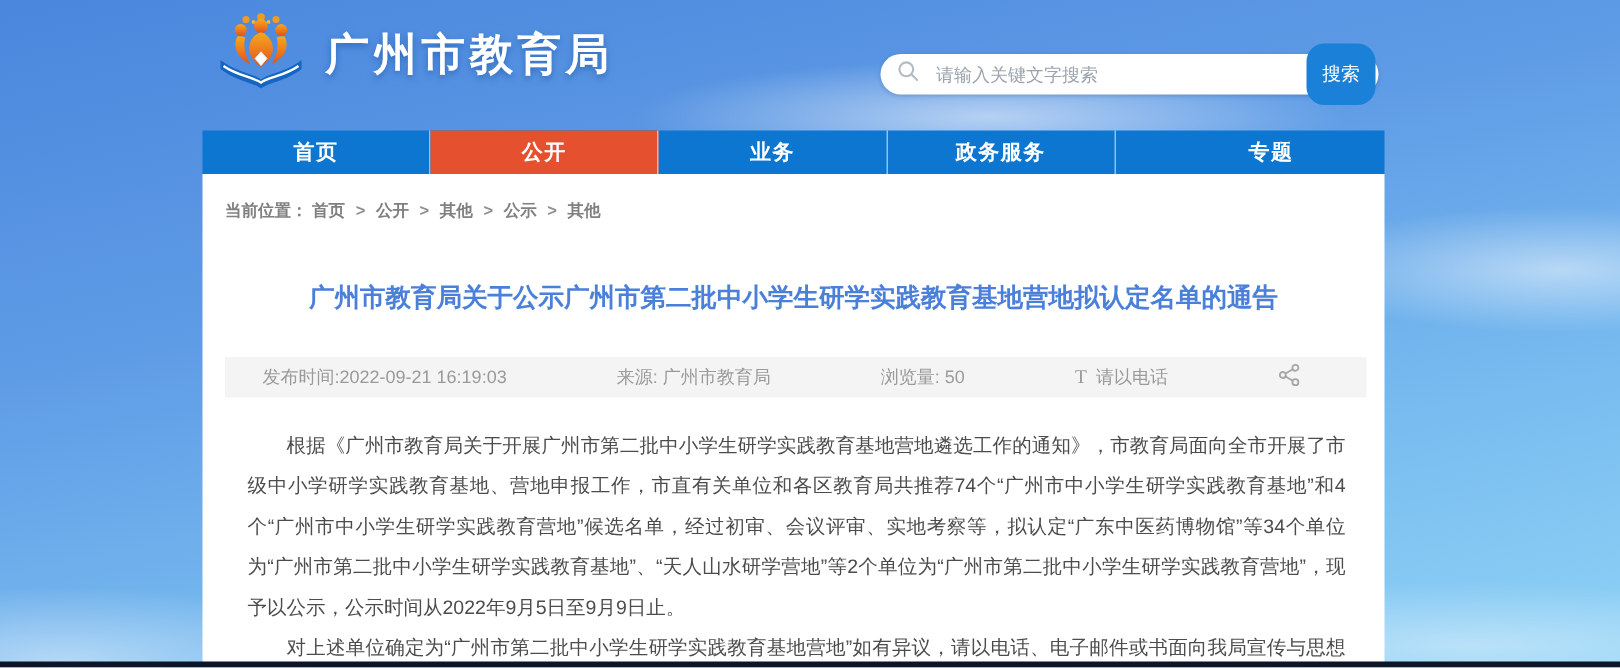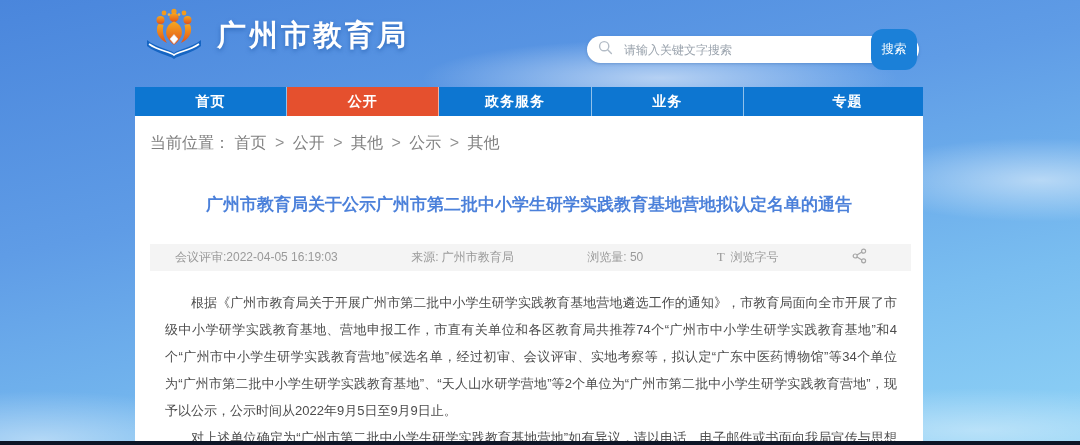--- a/index.html
+++ b/index.html
@@ -52,21 +52,21 @@
   .nav-tab {
     flex:1; display:flex; align-items:center; justify-content:center;
     color:#fff; font-size:14px; font-weight:bold; cursor:pointer;
     border-right:1px solid rgba(255,255,255,.55); letter-spacing:1px;
   }
   .nav-tab:last-child { border-right:none;margin-left:28px; }
   .nav-tab.active { background:#e5502e; }
 
   
   .content { position:absolute; left:135px; top:116px; width:788px; height:327px; background:#ffffff; }
-  .breadcrumb { padding:17px 28px 0 15px; font-size:16px; color:#808080; }
+  .breadcrumb { padding:17px 28px 0 15px; font-size:11px; color:#808080;font-weight:bold; }
   .breadcrumb .crumb { cursor:pointer; }
   .breadcrumb .sep { margin:0 4px; color:#909090; }
 
   .article-title {
     margin:39px 30px 16px 30px; text-align:center;
     font-size:17px; font-weight:bold; color:#4b80da; line-height:24px;
   }
 
   .meta-bar {
     margin:27px 12px 0 15px; height:27px; background:#f4f4f4;
@@ -129,22 +129,22 @@
         </svg>
       </span>
       <input class="search-input" type="text" placeholder="请输入关键文字搜索" style="">
       <button class="search-btn">搜索</button>
     </div>
   </div>
 
   <div class="nav">
     <div class="nav-tab">首页</div>
     <div class="nav-tab active">公开</div>
+    <div class="nav-tab">业务</div>
     <div class="nav-tab">政务服务</div>
-    <div class="nav-tab">业务</div>
     <div class="nav-tab">专题</div>
   </div>
 
   <div class="content">
 
     <div class="breadcrumb">
       <span>当前位置：</span>
       <span class="crumb">首页</span>
       <span class="sep">&gt;</span>
       <span class="crumb">公开</span>
@@ -152,24 +152,24 @@
       <span class="crumb">其他</span>
       <span class="sep">&gt;</span>
       <span class="crumb">公示</span>
       <span class="sep">&gt;</span>
       <span class="crumb">其他</span>
     </div>
 
     <div class="article-title">广州市教育局关于公示广州市第二批中小学生研学实践教育基地营地拟认定名单的通告</div>
 
     <div class="meta-bar">
-      <span class="meta-item"><span>会议评审:</span><span>2022-04-05 16:19:03</span></span>
+      <span class="meta-item"><span>发布时间:</span><span>2022-09-21 16:19:03</span></span>
       <span class="meta-item"><span>来源: </span><span>广州市教育局</span></span>
       <span class="meta-item"><span>浏览量: </span><span>50</span></span>
-      <span class="meta-item font-size-ctrl"><span class="t-glyph">T</span><span>浏览字号</span></span>
+      <span class="meta-item font-size-ctrl"><span class="t-glyph">T</span><span>请以电话</span></span>
       <span class="share-btn">
         <span>
           <svg width="15" height="16" viewBox="0 0 15 16">
             <circle cx="11.6" cy="3.2" r="2" fill="none" stroke="#a6a6a6" stroke-width="1.2"></circle>
             <circle cx="3.2" cy="8" r="2" fill="none" stroke="#a6a6a6" stroke-width="1.2"></circle>
             <circle cx="11.6" cy="12.8" r="2" fill="none" stroke="#a6a6a6" stroke-width="1.2"></circle>
             <line x1="5" y1="7" x2="9.9" y2="4.1" stroke="#a6a6a6" stroke-width="1.2"></line>
             <line x1="5" y1="9" x2="9.9" y2="11.9" stroke="#a6a6a6" stroke-width="1.2"></line>
           </svg>
         </span>

